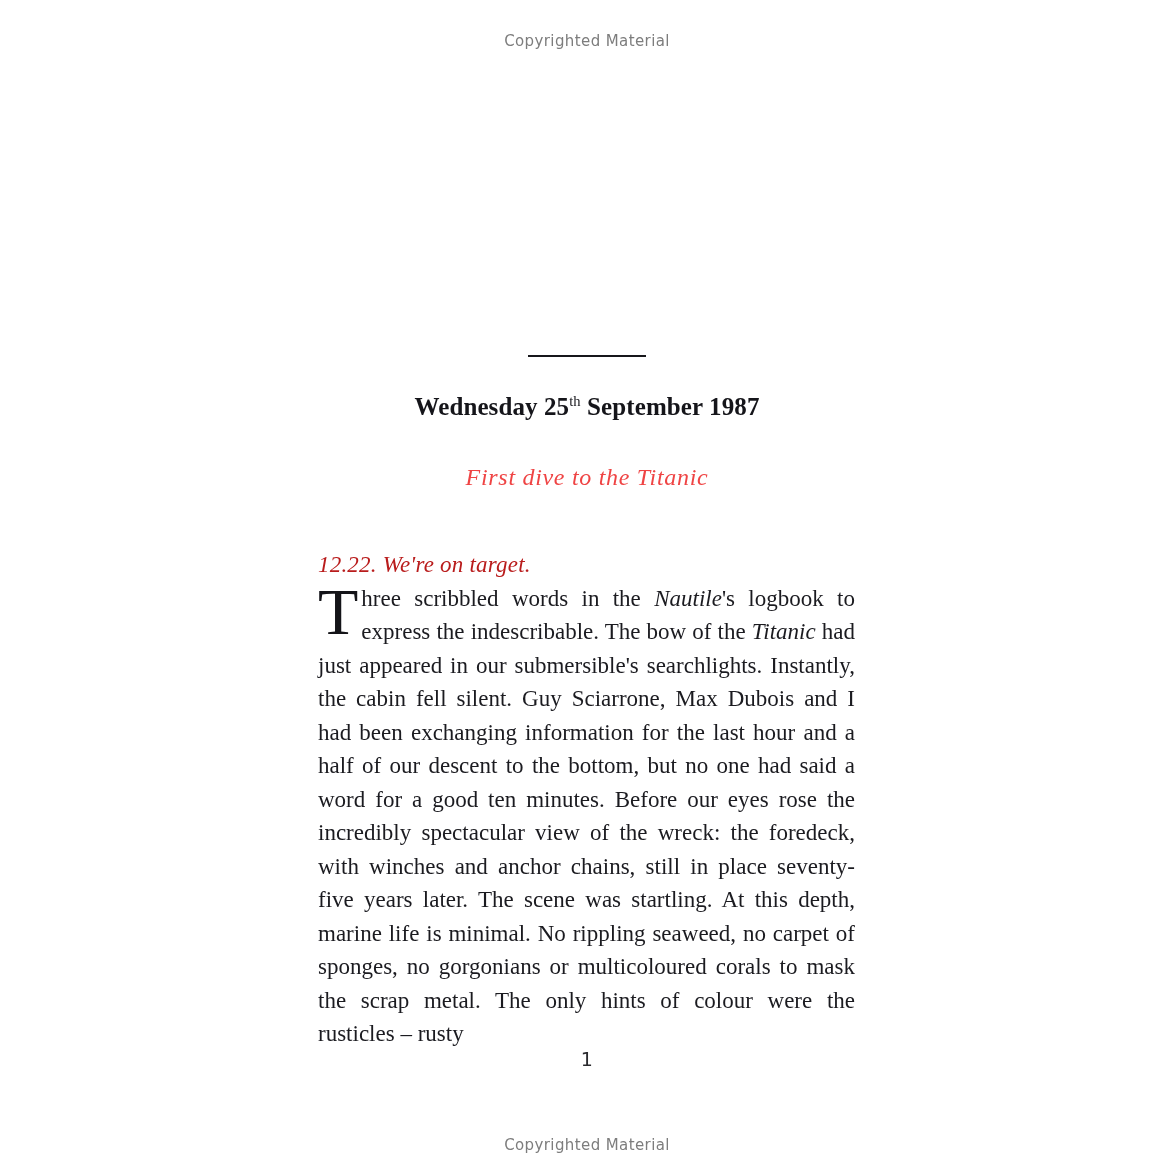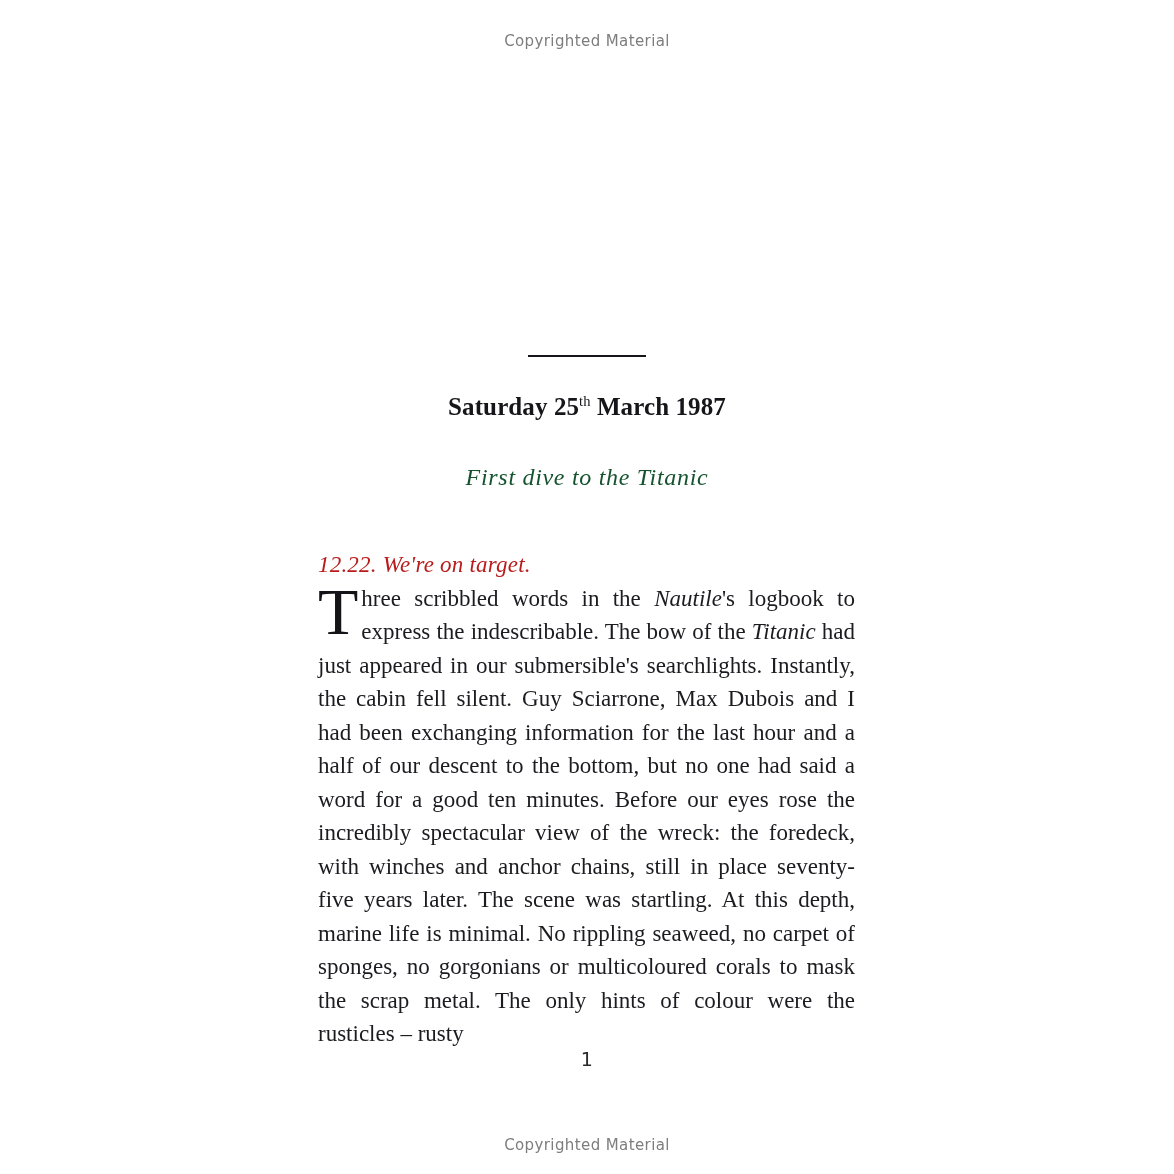--- a/index.html
+++ b/index.html
@@ -74,21 +74,21 @@
     line-height: 0;
     font-weight: 400;
   }
 
   .chapter-subtitle {
     margin-top: 43px;
     font-family: "Liberation Serif", "DejaVu Serif", serif;
     font-style: italic;
     font-size: 24px;
     letter-spacing: 0.7px;
-    color: #14532d;
+    color: #ef4444;
   }
 
   
   .body-block {
     position: absolute;
     left: 318px;
     top: 540px;
     width: 537px;
   }
 
@@ -143,21 +143,21 @@
 </style>
 </head>
 <body>
 
 <div class="page">
 
   <div class="watermark watermark-top">Copyrighted Material</div>
 
   <div class="chapter-block">
     <div class="chapter-rule"></div>
-    <div class="chapter-date"><span>Saturday 25</span><span class="ordinal">th</span><span> March 1987</span></div>
+    <div class="chapter-date"><span>Wednesday 25</span><span class="ordinal">th</span><span> September 1987</span></div>
     <div class="chapter-subtitle">First dive to the Titanic</div>
   </div>
 
   <div class="body-block">
     <p class="log-line">12.22. We're on target.</p>
 
     <p class="body-para"><span class="dropcap">T</span><span>hree scribbled words in the </span><i>Nautile</i><span>'s logbook to express the indescribable. The bow of the </span><i>Titanic</i><span> had just appeared in our submersible's searchlights. Instantly, the cabin fell silent. Guy Sciarrone, Max Dubois and I had been exchanging information for the last hour and a half of our descent to the bottom, but no one had said a word for a good ten minutes. Before our eyes rose the incredibly spectacular view of the wreck: the foredeck, with winches and anchor chains, still in place seventy-five years later. The scene was startling. At this depth, marine life is minimal. No rippling seaweed, no carpet of sponges, no gorgonians or multicoloured corals to mask the scrap metal. The only hints of colour were the rusticles – rusty</span></p>
   </div>
 
   <div class="folio">1</div>

